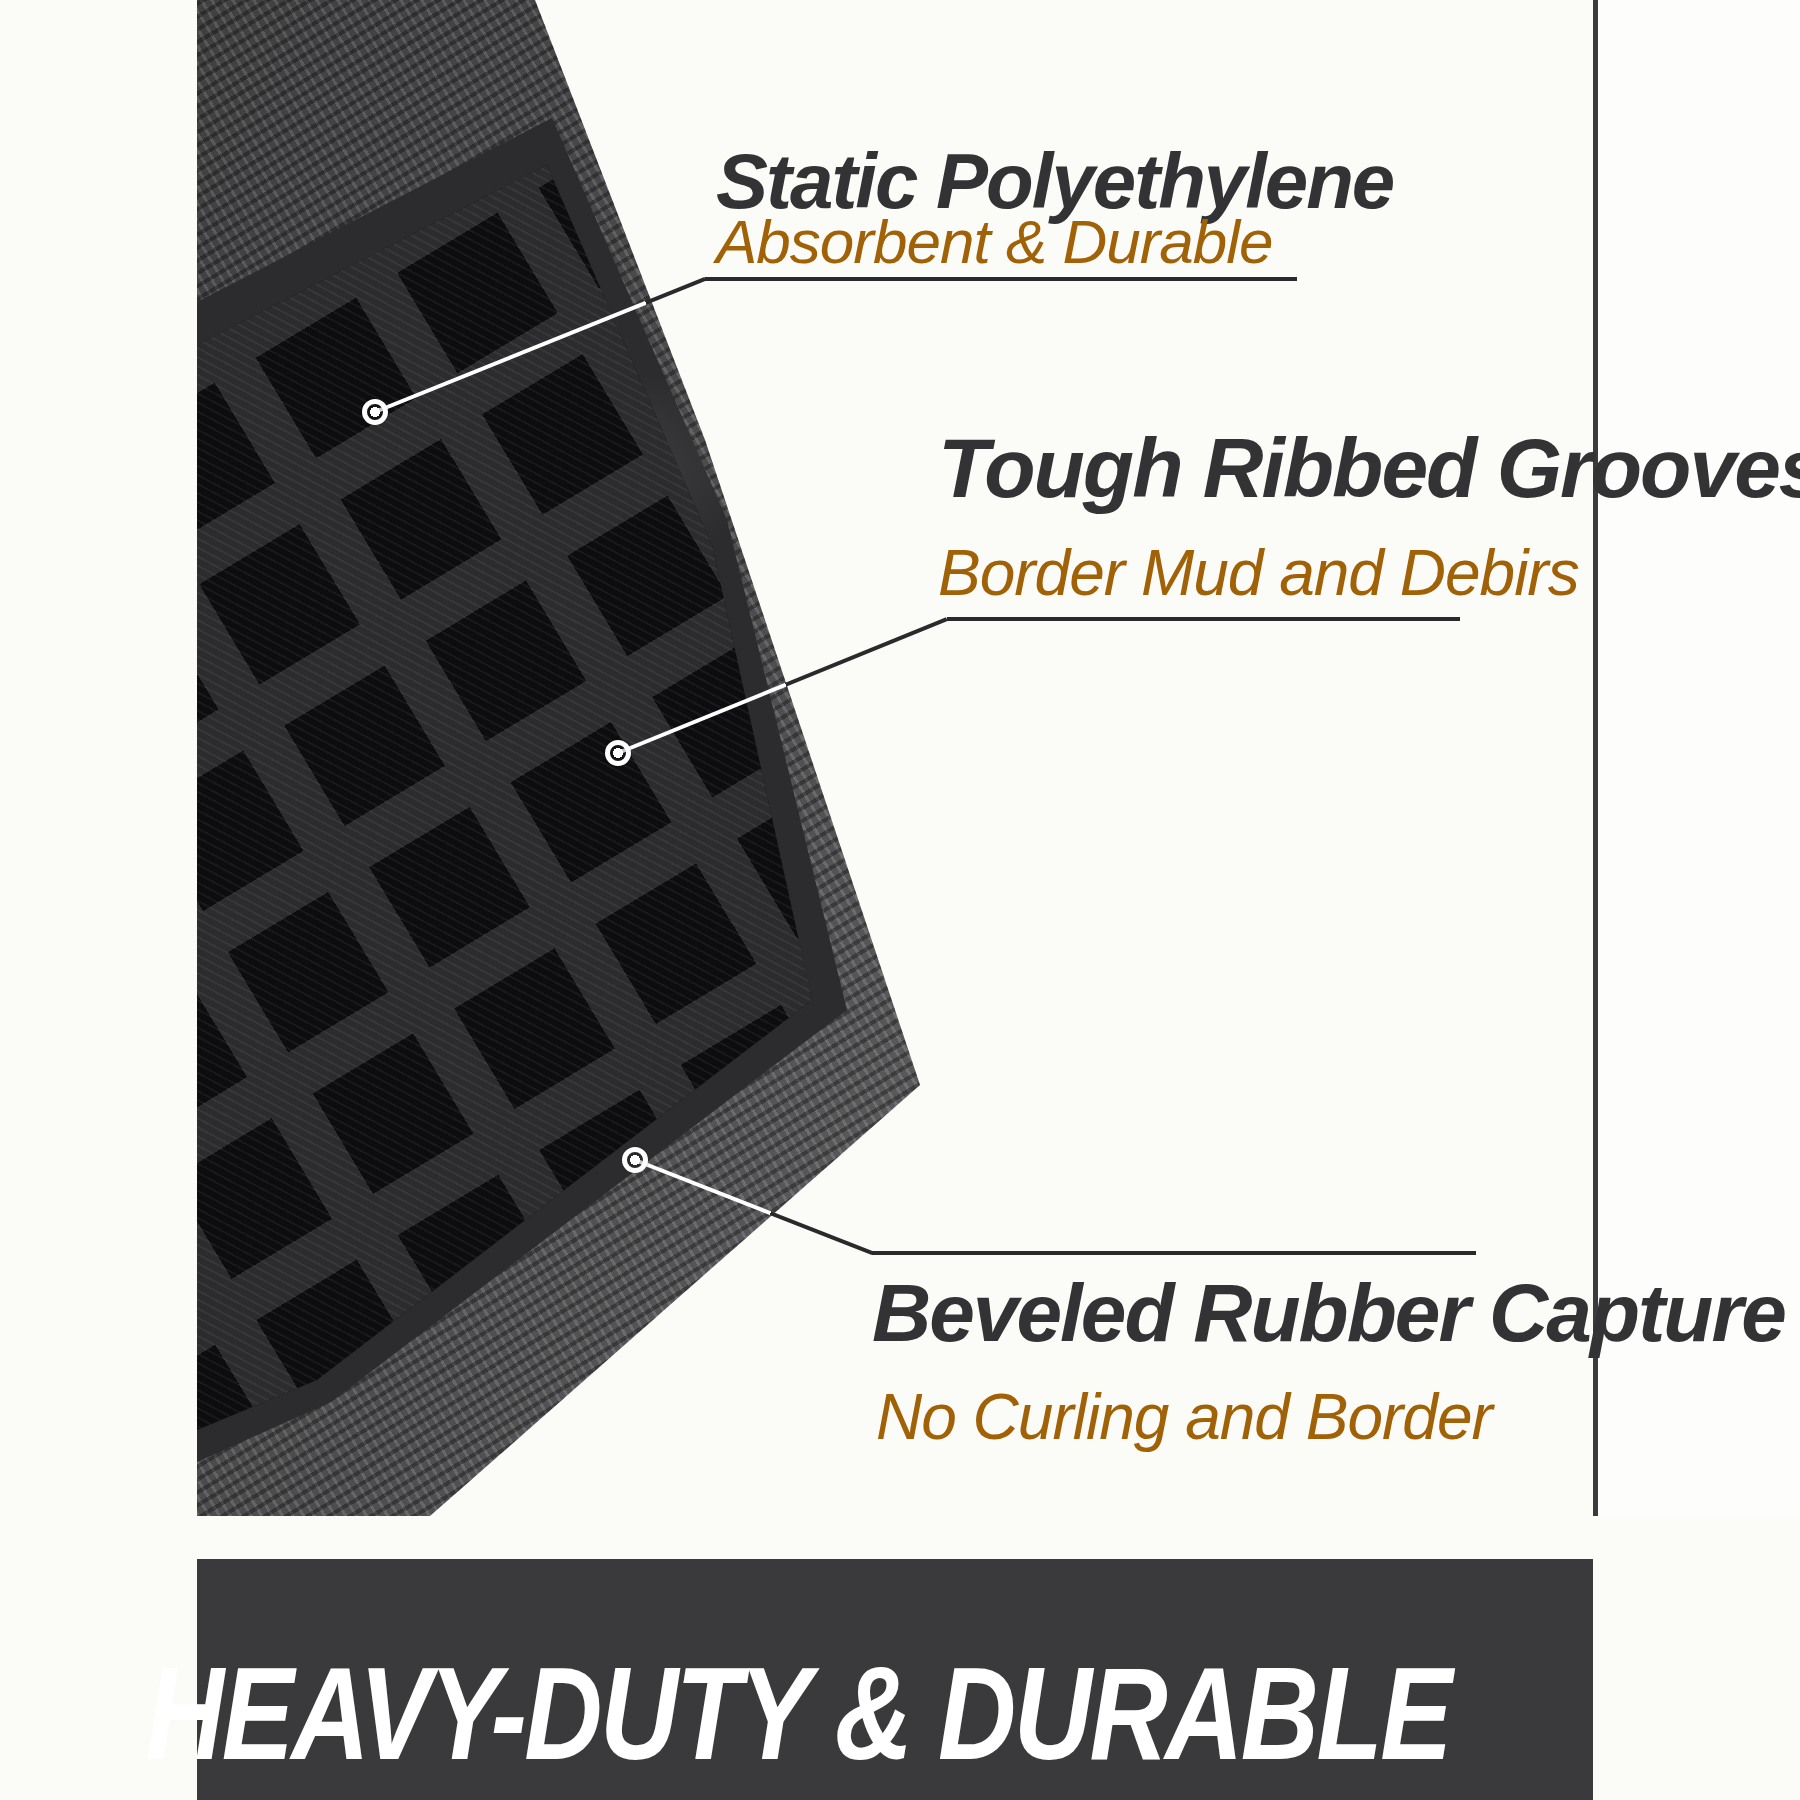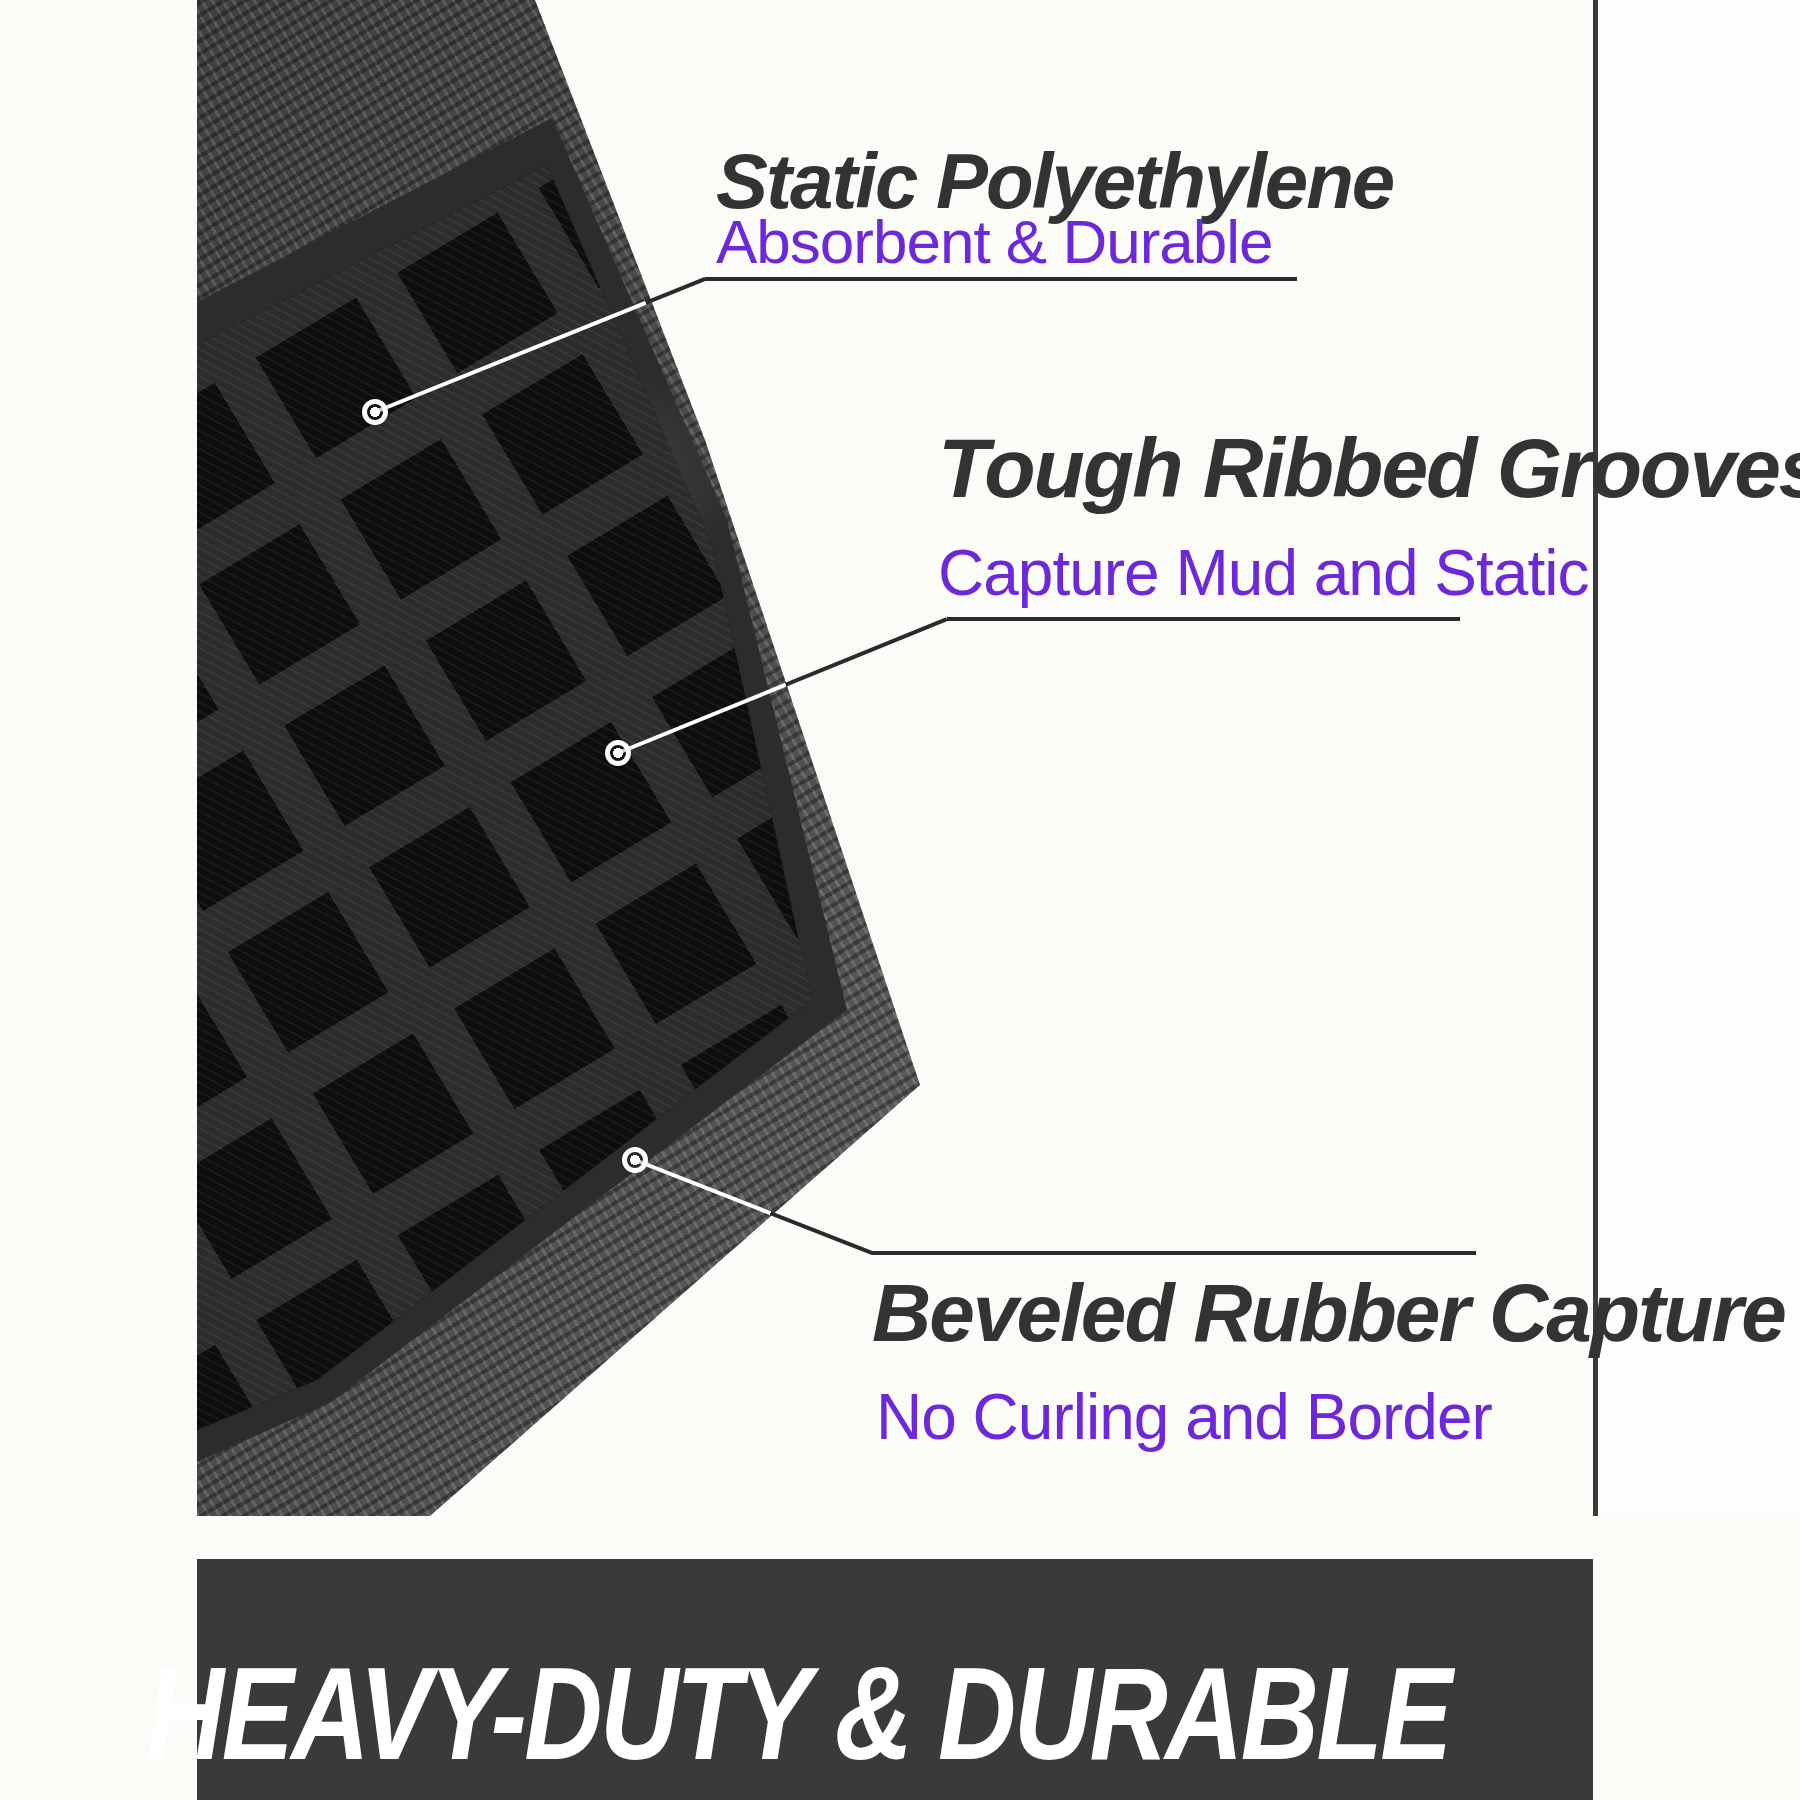--- a/index.html
+++ b/index.html
@@ -55,21 +55,21 @@
     box-shadow:0 0 2px rgba(0,0,0,.4);
   }
 
   
   .co-title{
     position:absolute;white-space:nowrap;
     font-style:italic;font-weight:bold;color:#333335;letter-spacing:-2px;
   }
   .co-sub{
     position:absolute;white-space:nowrap;
-    font-weight:normal;color:#6d28d9;letter-spacing:-1px;
+    font-style:italic;font-weight:normal;color:#a16207;letter-spacing:-1px;
   }
   .t1{left:716px;top:92px;font-size:78px;margin-top:44px;}
   .s1{left:716px;top:206px;font-size:62px;}
   .t2{left:938px;top:420px;font-size:84px;}
   .s2{left:938px;top:536px;font-size:64px;}
   .t3{left:872px;top:1266px;font-size:82px;}
   .s3{left:876px;top:1380px;font-size:64px;}
 
   .u1{left:705px;top:277px;width:592px;}
   .u2{left:947px;top:617px;width:513px;}
@@ -112,21 +112,21 @@
   <div class="right-strip"></div>
   <div class="vline"></div>
 
   <div class="co-title t1">Static Polyethylene</div>
   <div class="co-sub s1">Absorbent &amp; Durable</div>
   <div class="hline u1"></div>
   <div class="dline d1"></div>
   <div class="dot dot1"></div>
 
   <div class="co-title t2">Tough Ribbed Grooves</div>
-  <div class="co-sub s2">Capture Mud and Static</div>
+  <div class="co-sub s2">Border Mud and Debirs</div>
   <div class="hline u2"></div>
   <div class="dline d2"></div>
   <div class="dot dot2"></div>
 
   <div class="hline u3"></div>
   <div class="dline d3"></div>
   <div class="dot dot3"></div>
   <div class="co-title t3">Beveled Rubber Capture</div>
   <div class="co-sub s3">No Curling and Border</div>
 

